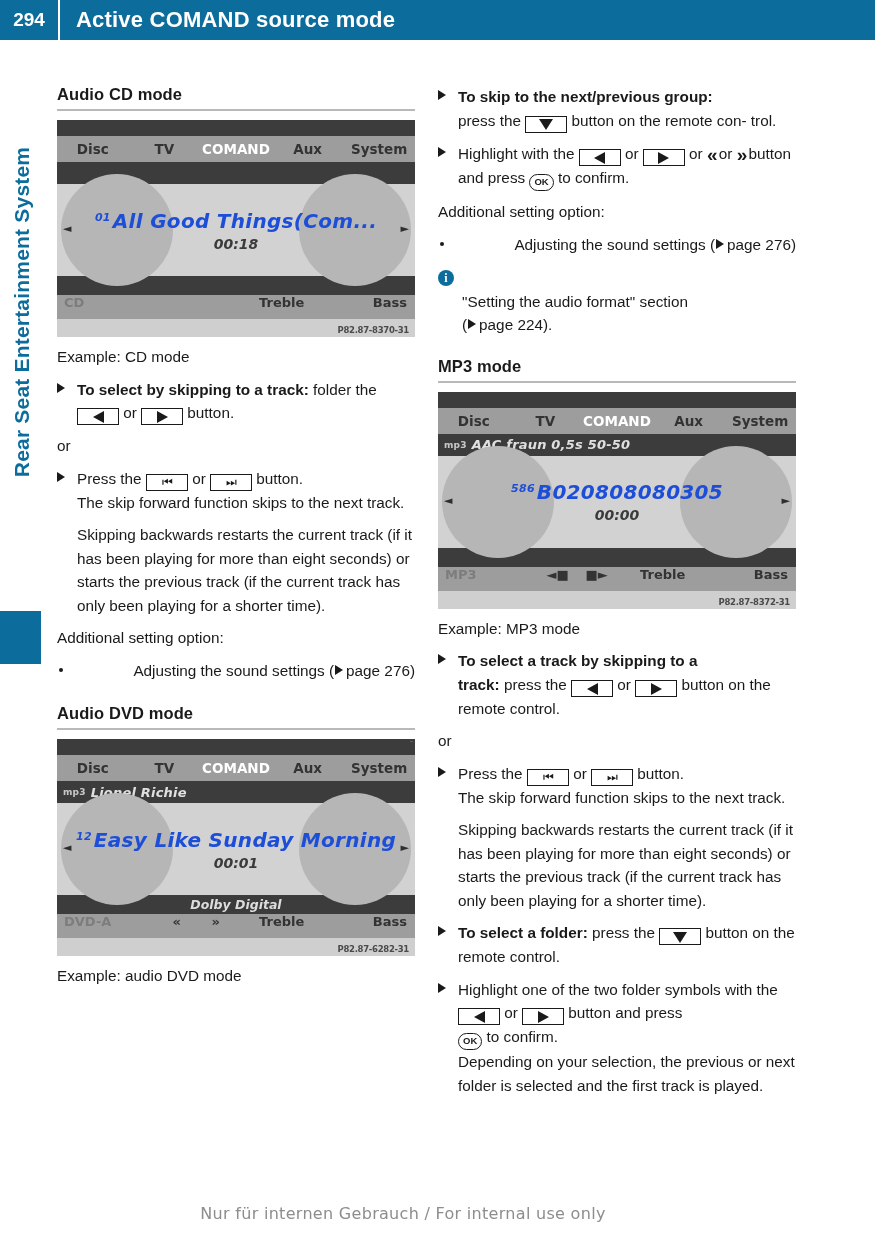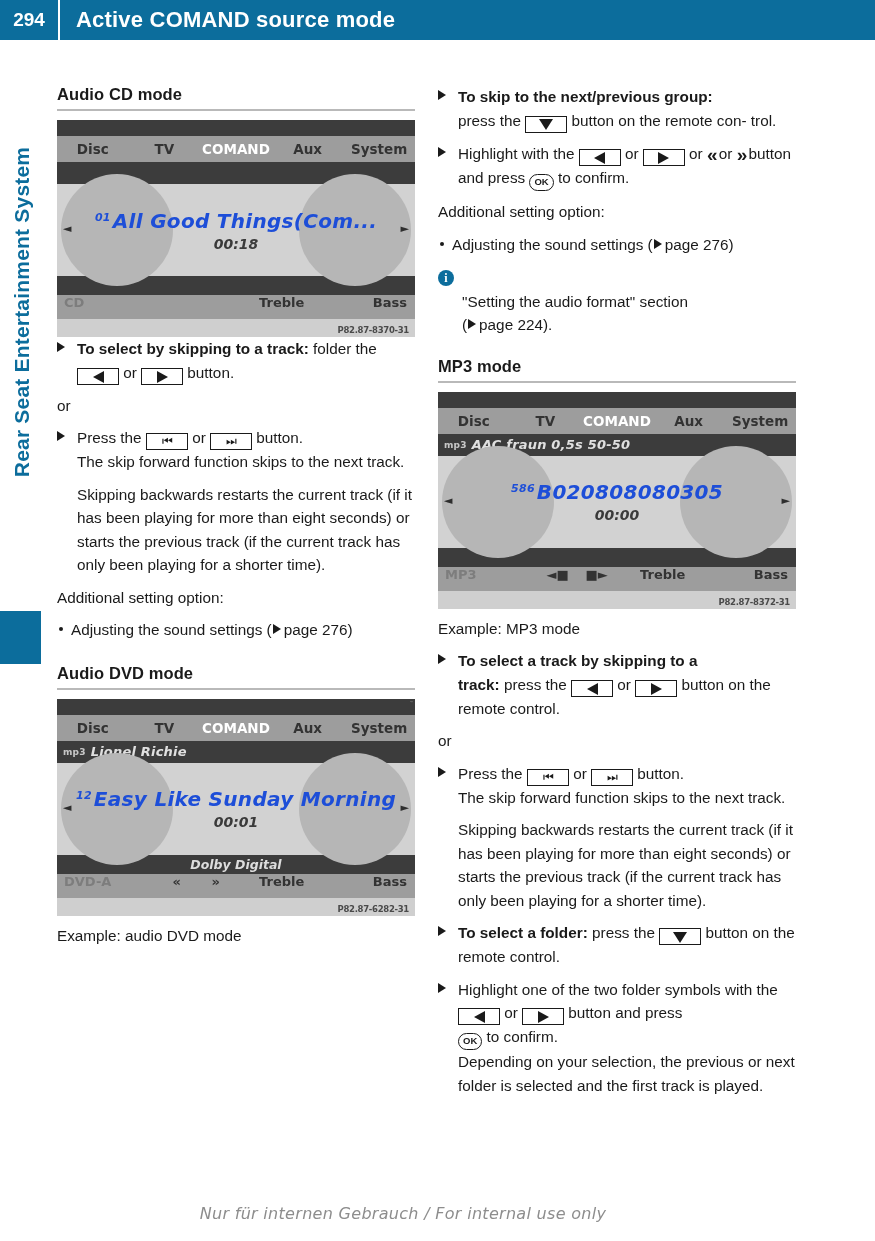--- a/index.html
+++ b/index.html
@@ -130,20 +130,21 @@
   }
   .step b { font-weight: bold; }
 
   
   .bullet {
     position: relative;
     padding-left: 14px;
     font-size: 15.3px;
     line-height: 23.5px;
     margin: 0 0 9px 0;
+    text-align: right;
   }
   .bullet .dot {
     position: absolute;
     left: 2px; top: 9px;
     width: 4px; height: 4px;
     border-radius: 50%;
     background: #1a1a1a;
   }
 
   
@@ -360,21 +361,20 @@
   .footer {
     position: absolute;
     left: 0;
     top: 1204px;
     width: 806px;
     text-align: center;
     font-size: 16px;
     color: #8d8d8d;
     font-family: "DejaVu Sans", sans-serif;
     letter-spacing: 0.3px;
-    font-style: italic;
   }
 </style>
 </head>
 <body>
 
 <div class="header">
   <div class="page-num">294</div>
   <div class="divider"></div>
   <div class="title">Active COMAND source mode</div>
 </div>
@@ -414,20 +414,21 @@
       <div class="mode">CD</div>
       <div class="mid"></div>
       <div class="treble">Treble</div>
       <div class="bass">Bass</div>
     </div>
     <div class="sc-foot">
       <div class="code">P82.87-8370-31</div>
     </div>
   </div>
 
+  <p class="caption">Example: CD mode</p>
 
   <div class="step">
     <span class="tri"></span>
     <b>To select by skipping to a track:</b>
     <span>folder</span>
     <span>the</span>
     <span class="key"><span class="arrL"></span></span>
     <span>or</span>
     <span class="key"><span class="arrR"></span></span>
     <span>button.</span>

